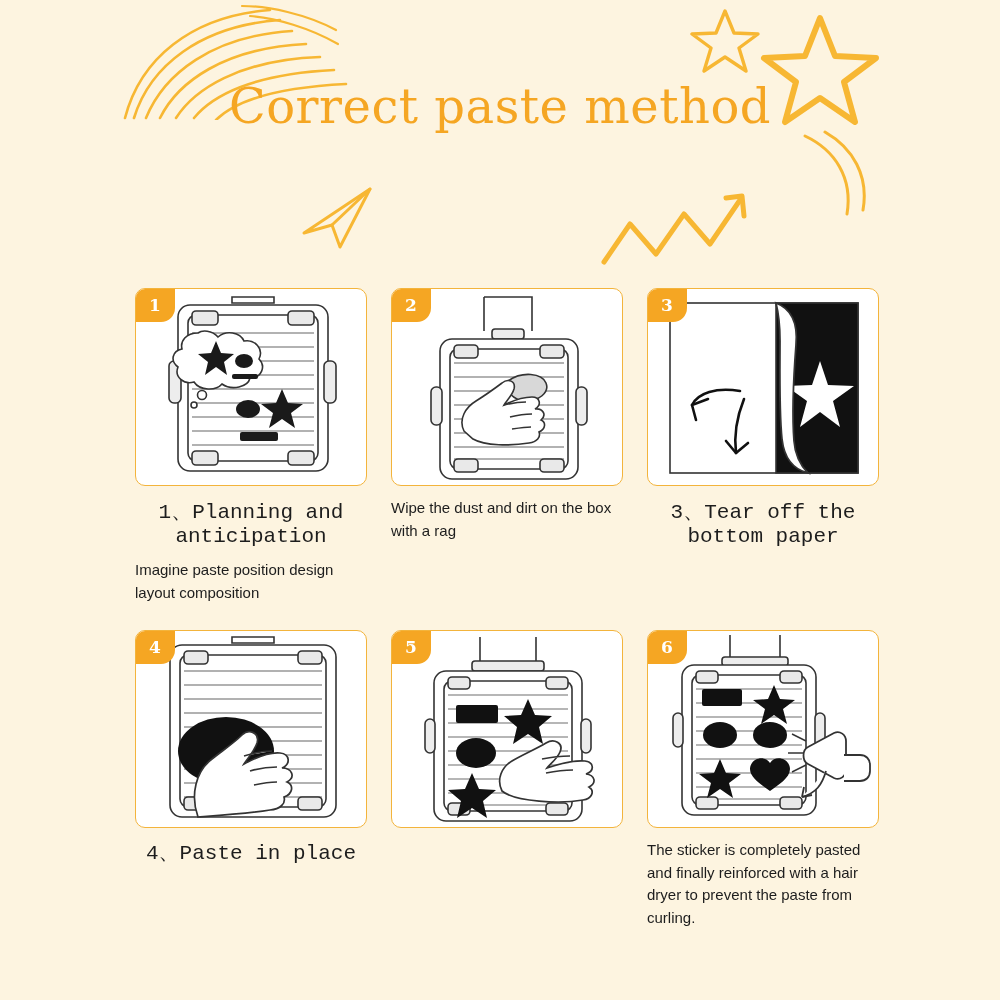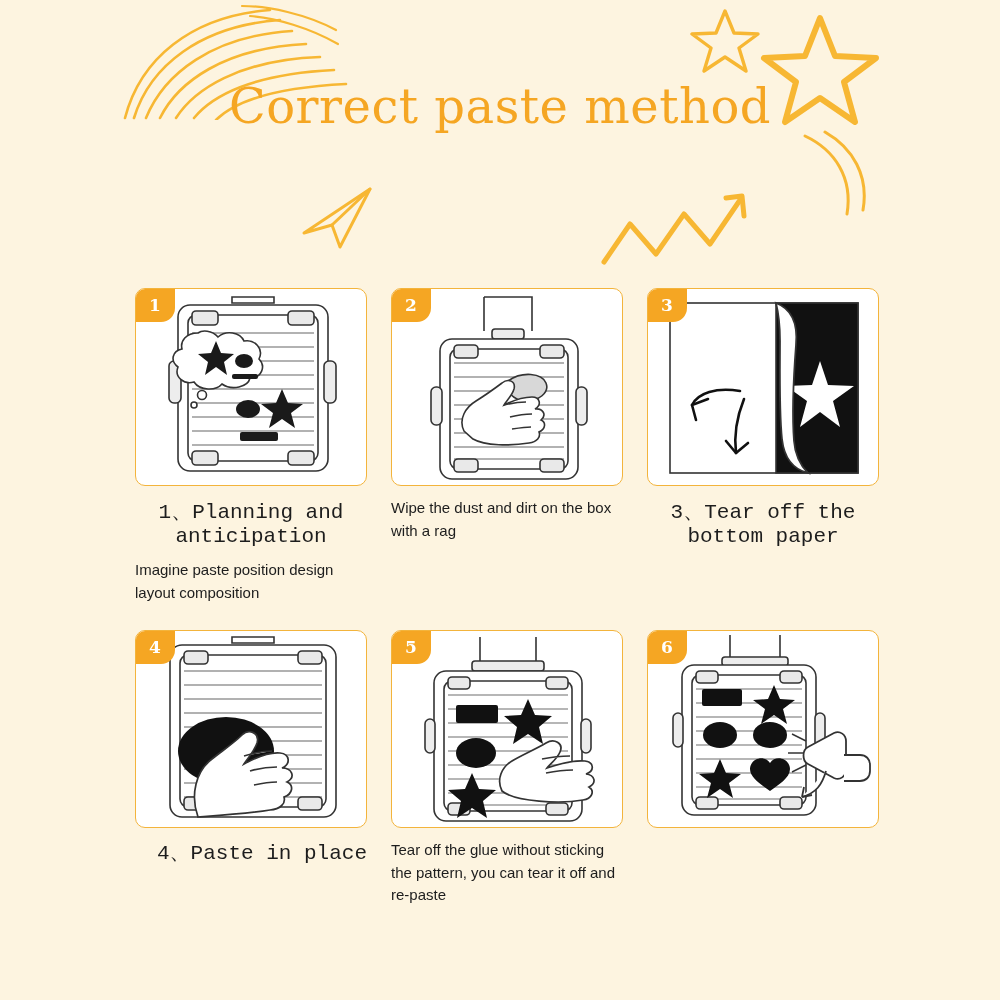--- a/index.html
+++ b/index.html
@@ -74,21 +74,21 @@
     color:#1d1d1d;
     font-family:Liberation Mono, monospace;
   }
   .desc{
     margin-top:11px;
     font-size:15px;
     line-height:1.5;
     color:#1d1d1d;
     font-family:Liberation Sans, sans-serif;
   }
-  .step-4 .cap,.step-5 .cap,.step-6 .cap{margin-top:10px;text-align:right;}
+  .step-4 .cap,.step-5 .cap,.step-6 .cap{margin-top:10px;}
   svg{display:block;}
 </style>
 </head>
 <body>
 
 <div class="page">
 
   <div class="deco swoosh">
     <svg viewBox="0 0 260 120" width="260" height="120">
       <g fill="none" stroke="#f7b733" stroke-width="2.6" stroke-linecap="round">
@@ -351,21 +351,20 @@
 
           <g stroke="#333" stroke-width="1.7" fill="#fff">
             <path d="M110,160 c-6,-12 0,-24 10,-30 c10,-6 24,-12 34,-18 c8,-5 18,0 14,9
                      c-3,7 -10,12 -13,16 c12,-4 28,-8 38,-7 c9,1 10,10 1,13
                      c9,1 11,9 3,13 c6,4 3,12 -6,13 c-22,4 -68,2 -81,-9 z"></path>
             <path d="M150,128 c10,-2 20,-3 28,-3"></path>
             <path d="M154,142 c10,-2 20,-3 27,-3"></path>
           </g>
         </svg>
       </div>
-      <div class="desc">Tear off the glue without sticking the pattern, you can tear it off and re-paste</div>
     </div>
 
     <div class="step step-6">
       <div class="panel">
         <div class="badge">6</div>
         <svg viewBox="0 0 232 198" width="232" height="198">
           <g stroke="#333" fill="none" stroke-width="1.6">
             <path d="M82,4 v26 M132,4 v26"></path>
             <rect x="74" y="26" width="66" height="9" rx="3" fill="#ededed"></rect>
             <rect x="34" y="34" width="134" height="150" rx="12" fill="#fff"></rect>
@@ -403,16 +402,17 @@
             <path d="M178,140 c-4,14 -10,22 -24,26"></path>
             <path d="M154,166 l10,-2 M154,166 l2,-10"></path>
           </g>
           <g stroke="#333" stroke-width="1.5" fill="none">
             <path d="M158,110 l-14,-7"></path>
             <path d="M156,122 l-16,0"></path>
             <path d="M158,134 l-14,7"></path>
           </g>
         </svg>
       </div>
+      <div class="desc">The sticker is completely pasted and finally reinforced with a hair dryer to prevent the paste from curling.</div>
     </div>
 
   </div>
 </div>
 
 </body></html>

